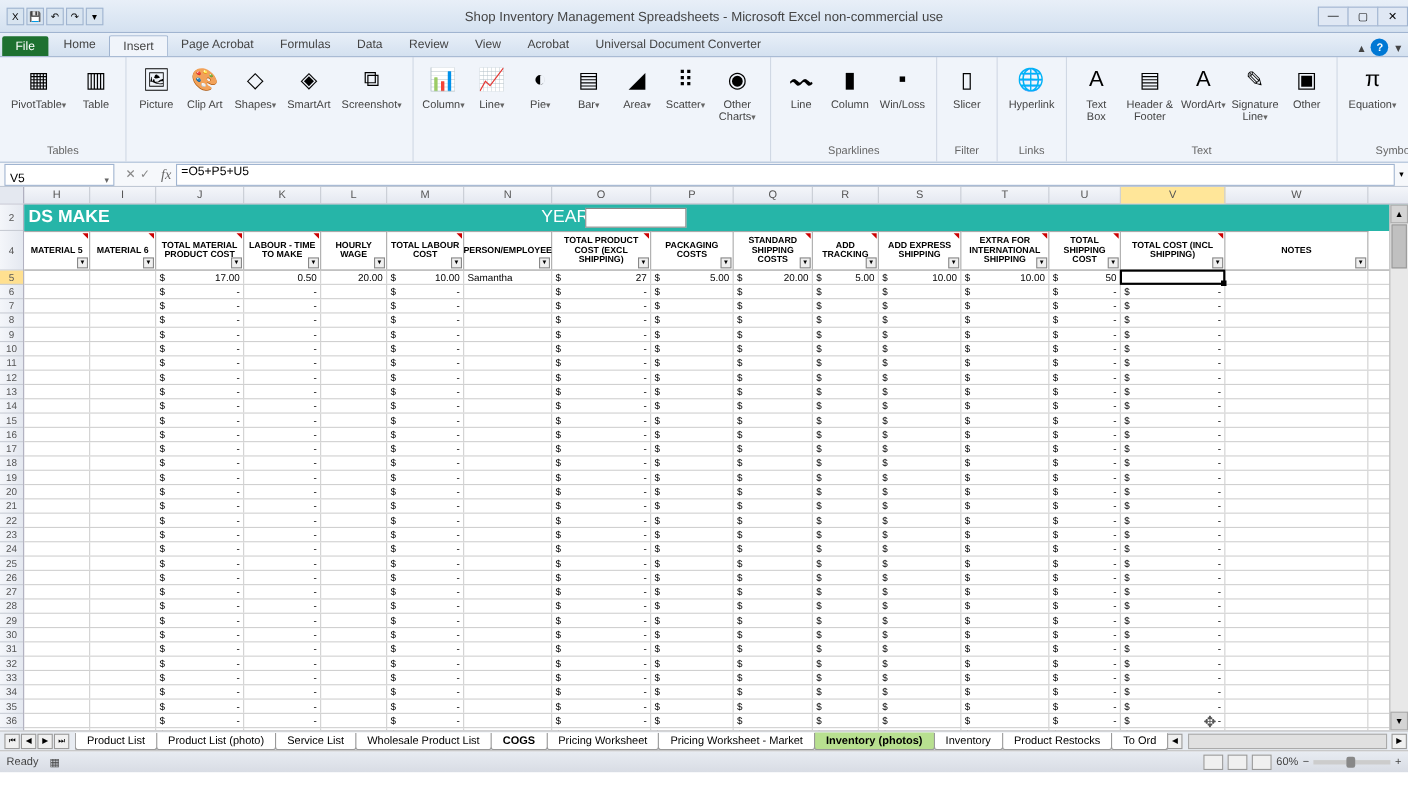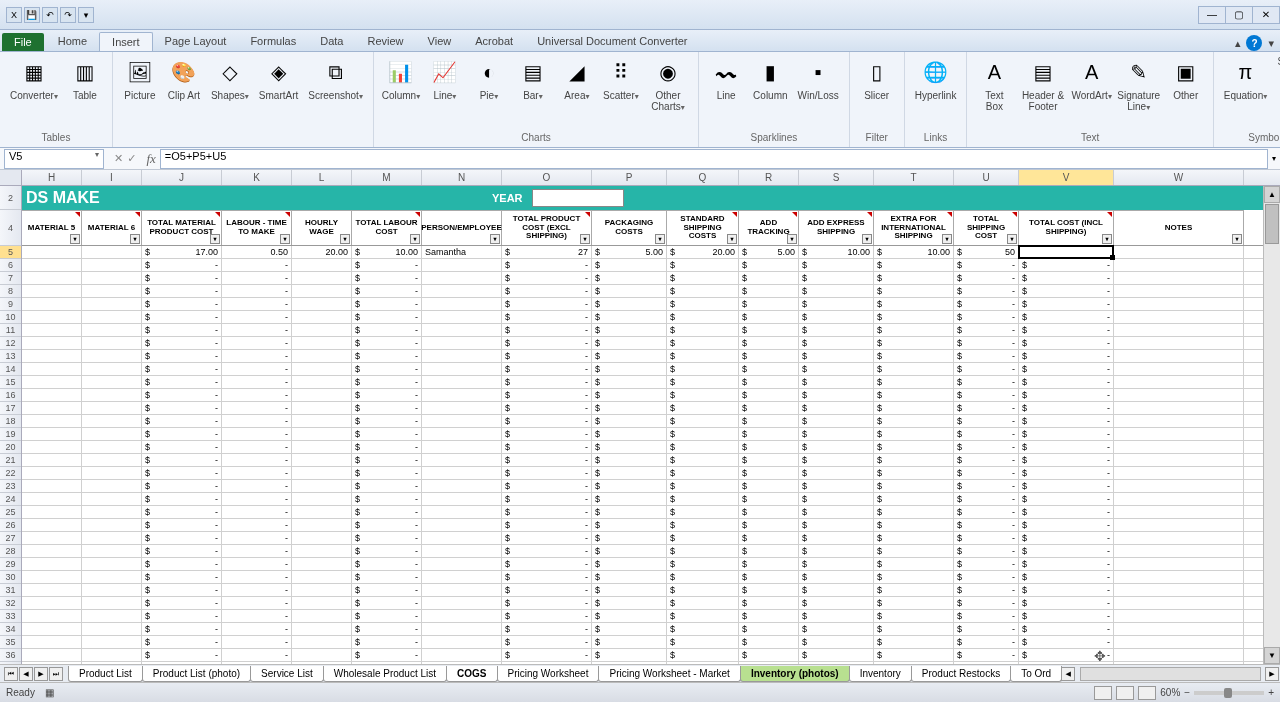--- a/index.html
+++ b/index.html
@@ -26,21 +26,21 @@
 .group { border-right: 1px solid #d0d8e4; padding: 2px 6px; display: flex; flex-direction: column; }
 .group-items { display: flex; gap: 2px; flex: 1; align-items: flex-start; }
 .group-label { text-align: center; font-size: 10px; color: #666; padding: 2px 0; }
 .rbtn { display: flex; flex-direction: column; align-items: center; padding: 2px 4px; cursor: pointer; min-width: 42px; }
 .rbtn .ico { width: 32px; height: 32px; display: flex; align-items: center; justify-content: center; font-size: 20px; margin-bottom: 2px; }
 .rbtn .lbl { font-size: 10px; color: #444; text-align: center; line-height: 1.1; }
 .dropdown-arrow::after { content: '▾'; font-size: 8px; color: #666; }
 
 
 .formula-row { height: 22px; display: flex; align-items: center; border-bottom: 1px solid #c0c8d4; background: #f6f8fb; }
-.namebox { width: 100px; height: 20px; border: 1px solid #a0b4d0; background: #fff; display: flex; align-items: flex-start; padding: 0 4px; margin: 11px 4px; position: relative; }
+.namebox { width: 100px; height: 20px; border: 1px solid #a0b4d0; background: #fff; display: flex; align-items: flex-end; padding: 0 4px; margin: 11px 4px; position: relative; }
 .namebox::after { content: '▾'; position: absolute; right: 4px; font-size: 8px; color: #666; }
 .fx-icons { display: flex; gap: 4px; padding: 0 6px; color: #888; }
 .fx-label { font-style: italic; font-family: 'Times New Roman', serif; font-size: 13px; color: #666; padding: 0 4px; }
 .formula-input { flex: 1; height: 20px; border: 1px solid #a0b4d0; background: #fff; padding: 0 4px; font-size: 11px; }
 
 
 .grid-wrap { position: relative; height: 494px; overflow: hidden; }
 .col-headers { display: flex; height: 16px; background: linear-gradient(#f4f6fa, #e4e8f0); border-bottom: 1px solid #aab; }
 .rh-corner { width: 22px; border-right: 1px solid #aab; background: #e4e8f0; }
 .ch { border-right: 1px solid #c8ccd4; text-align: center; font-size: 10px; color: #555; line-height: 16px; }
@@ -49,21 +49,21 @@
 .grid-body { display: flex; height: 478px; }
 .row-headers { width: 22px; background: linear-gradient(90deg, #f4f6fa, #e4e8f0); border-right: 1px solid #aab; }
 .rh { height: 13px; border-bottom: 1px solid #c8ccd4; text-align: center; font-size: 9px; color: #555; line-height: 13px; }
 .rh.active { background: #ffe090; }
 .rh.r2 { height: 24px; line-height: 24px; }
 .rh.r4 { height: 36px; line-height: 36px; }
 
 .cells { position: relative; flex: 1; }
 .teal-row { position: absolute; top: 0; left: 0; right: 0; height: 24px; background: #26b5a8; color: #fff; display: flex; align-items: center; }
 .teal-title { font-size: 16px; font-weight: bold; padding-left: 4px; }
-.year-lbl { position: absolute; left: 470px; font-size: 11px; font-weight: bold; }
+.year-lbl { position: absolute; left: 470px; font-size: 16px; font-weight: normal; }
 .year-box { position: absolute; left: 510px; width: 92px; height: 18px; background: #fff; border: 1px solid #888; }
 
 .header-row { position: absolute; top: 24px; left: 0; right: 0; height: 36px; display: flex; background: #fff; border-bottom: 1px solid #999; }
 .hc { border-right: 1px solid #aaa; border-top: 1px solid #aaa; font-size: 8px; font-weight: bold; text-align: center; padding: 2px 2px; position: relative; line-height: 1.1; display: flex; align-items: center; justify-content: center; }
 .hc .filter { position: absolute; right: 1px; bottom: 1px; width: 10px; height: 10px; border: 1px solid #888; background: #f0f0f0; font-size: 6px; line-height: 8px; }
 .hc .red-tri { position: absolute; right: 1px; top: 1px; width: 0; height: 0; border-left: 5px solid transparent; border-top: 5px solid #c00; }
 
 .data-rows { position: absolute; top: 60px; left: 0; right: 0; }
 .dr { height: 13px; display: flex; border-bottom: 1px solid #d0d0d0; }
 .dc { border-right: 1px solid #d0d0d0; font-size: 9px; padding: 0 3px; text-align: right; line-height: 13px; position: relative; white-space: nowrap; overflow: hidden; }
@@ -100,53 +100,54 @@
 <body>
 
 <div class="titlebar">
   <div class="qat">
     <div class="qat-icon">X</div>
     <div class="qat-icon">💾</div>
     <div class="qat-icon">↶</div>
     <div class="qat-icon">↷</div>
     <div class="qat-icon">▾</div>
   </div>
+  <div class="title-text">Shop Inventory Management Spreadsheets - Microsoft Excel non-commercial use</div>
   <div class="win-ctrl">
     <div class="win-btn">—</div>
     <div class="win-btn">▢</div>
     <div class="win-btn">✕</div>
   </div>
 </div>
 
 <div class="tabs">
   <div class="file-tab">File</div>
   <div id="tabs-container" style="display: flex;">
       <div class="tab">Home</div>
       <div class="tab active">Insert</div>
-      <div class="tab">Page Layout</div>
+      <div class="tab">Page Acrobat</div>
       <div class="tab">Formulas</div>
       <div class="tab">Data</div>
       <div class="tab">Review</div>
       <div class="tab">View</div>
       <div class="tab">Acrobat</div>
       <div class="tab">Universal Document Converter</div>
     </div>
   <div class="tabs-right">
     <span>▴</span>
     <span class="help-icon">?</span>
     <span>▾</span>
   </div>
 </div>
 
 <div class="ribbon" id="ribbon">
     <div class="group">
       <div class="group-items">
         <div class="rbtn">
           <div class="ico">▦</div>
-          <div class="lbl dropdown-arrow">Converter</div>
+          <div class="lbl dropdown-arrow">PivotTable</div>
         </div>
         <div class="rbtn">
           <div class="ico">▥</div>
           <div class="lbl">Table</div>
         </div>
       </div>
       <div class="group-label">Tables</div>
     </div>
     <div class="group">
       <div class="group-items">
@@ -198,21 +199,20 @@
         <div class="rbtn">
           <div class="ico">⠿</div>
           <div class="lbl dropdown-arrow">Scatter</div>
         </div>
         <div class="rbtn">
           <div class="ico">◉</div>
           <div class="lbl dropdown-arrow">Other
 Charts</div>
         </div>
       </div>
-      <div class="group-label">Charts</div>
     </div>
     <div class="group">
       <div class="group-items">
         <div class="rbtn">
           <div class="ico">〰</div>
           <div class="lbl">Line</div>
         </div>
         <div class="rbtn">
           <div class="ico">▮</div>
           <div class="lbl">Column</div>

